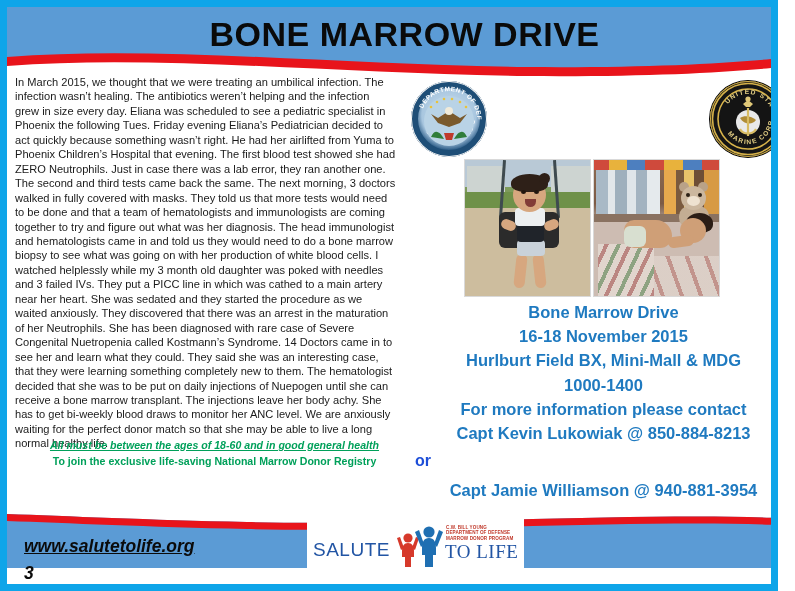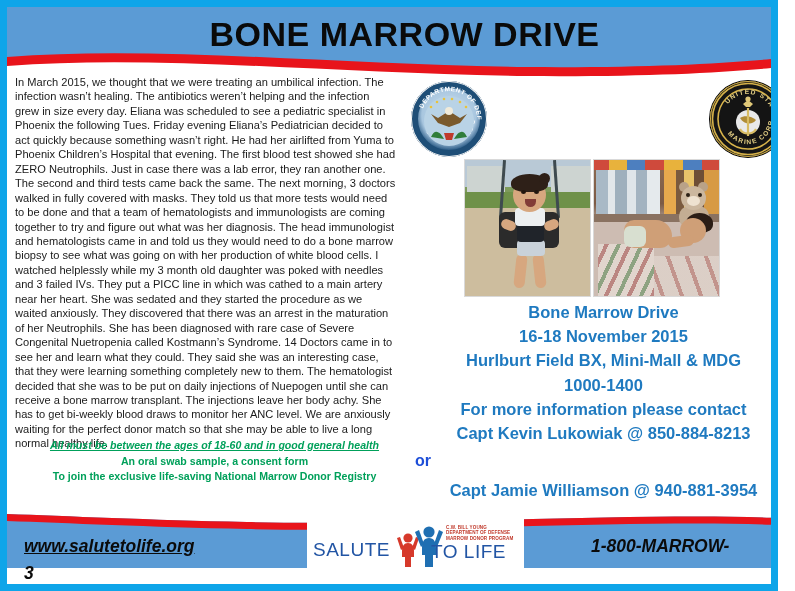--- a/index.html
+++ b/index.html
@@ -319,22 +319,22 @@
   .stl-salute {
     position: absolute;
     left: 6px; top: 20px;
     font-family: "Liberation Sans", sans-serif;
     font-size: 19px;
     letter-spacing: 0.5px;
     color: #2255a4;
   }
   .stl-tolife {
     position: absolute;
-    left: 124px; top: 22px;
-    font-family: Liberation Sans, sans-serif;
+    left: 138px; top: 22px;
+    font-family: Liberation Serif, serif;
     font-size: 19px;
     letter-spacing: 0.5px;
     color: #2255a4;
   }
   .stl-fig-red {
     position: absolute;
     left: 90px; top: 14px;
     width: 22px; height: 34px;
   }
   .stl-fig-blue {
@@ -480,36 +480,34 @@
     <div class="event-line">1000-1400</div>
     <div class="event-line contact-head">For more information please contact</div>
     <div class="contact-1">Capt Kevin Lukowiak @ 850-884-8213</div>
 
     <div class="or-word">or</div>
     <div class="contact-2">Capt Jamie Williamson @ 940-881-3954</div>
   </div>
 
   <div class="register-block">
     <div class="reg-age">All must be between the ages of 18-60 and in good general health</div>
-    <div class="reg-plain">An oral swab sample, a consent form</div>
     <div class="reg-plain">To join the exclusive life-saving National Marrow Donor Registry</div>
   </div>
 
   <div class="bottom-banner">
     <svg class="bottom-banner-svg" viewBox="0 0 795 67" preserveAspectRatio="none">
       <rect x="0" y="0" width="795" height="67" fill="#5b9bd5"></rect>
       <path d="M0,0 L795,0 L795,9 C650,1 420,16 240,12 C140,10 60,6 0,4 Z" fill="#ffffff"></path>
       <path d="M0,4 C60,6 140,10 240,12 C420,16 650,1 795,9 L795,16 C650,8 420,23 240,19 C140,17 60,13 0,11 Z" fill="#e8141b"></path>
       <rect x="0" y="58" width="795" height="9" fill="#ffffff"></rect>
     </svg>
   </div>
 
   <a class="site-url" href="#">www.salutetolife.org</a>
   <div class="phone-overflow">3</div>
-  <div class="phone-main">1-800-MARROW-</div>
 
   <div class="stl-logo">
     <div class="stl-salute">SALUTE</div>
     <svg class="stl-fig-red" viewBox="0 0 22 34">
       <circle cx="11" cy="5" r="4.6" fill="#d6392b"></circle>
       <path d="M11,10 C15,10 17,13 17,18 L17,24 L14,24 L14,34 L8,34 L8,24 L5,24 L5,18 C5,13 7,10 11,10 Z" fill="#d6392b"></path>
       <path d="M4,17 L0,5 L3,4 L7,15 Z" fill="#d6392b"></path>
       <path d="M18,17 L22,5 L19,4 L15,15 Z" fill="#d6392b"></path>
     </svg>
     <svg class="stl-fig-blue" viewBox="0 0 28 41">

